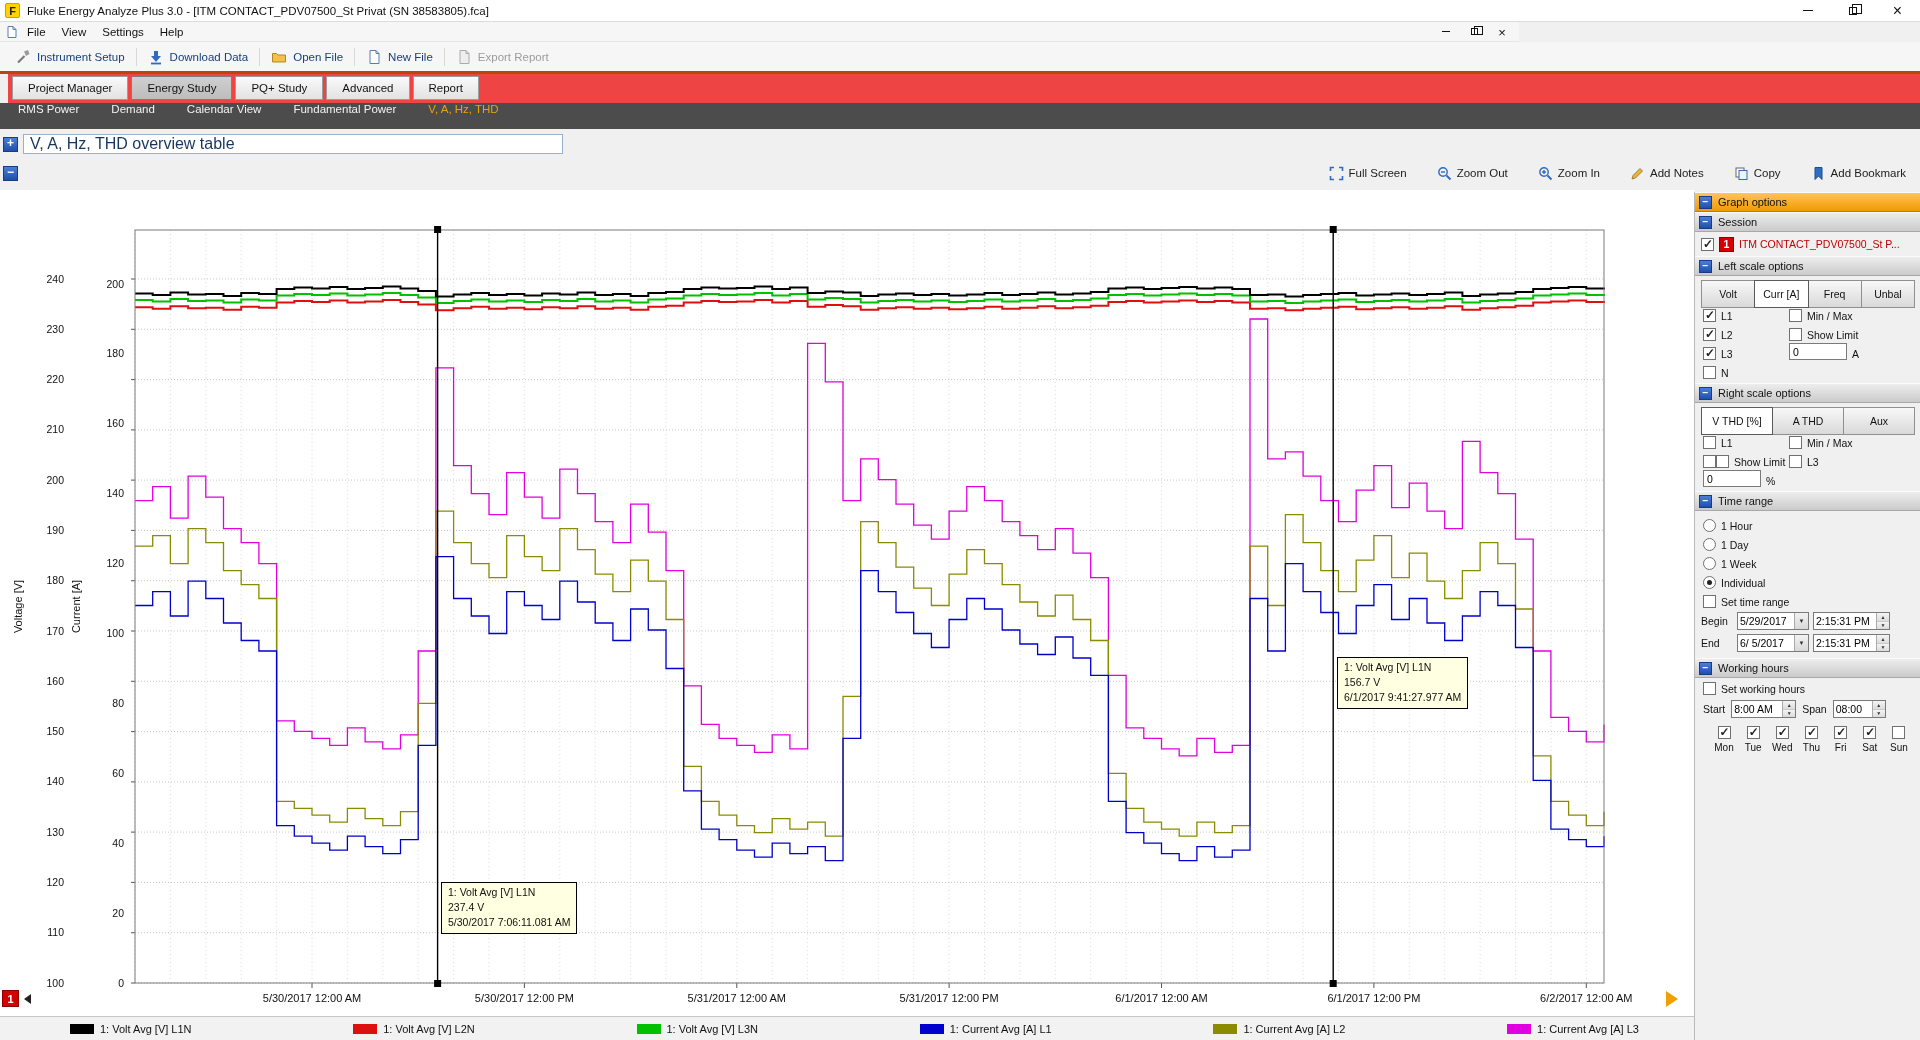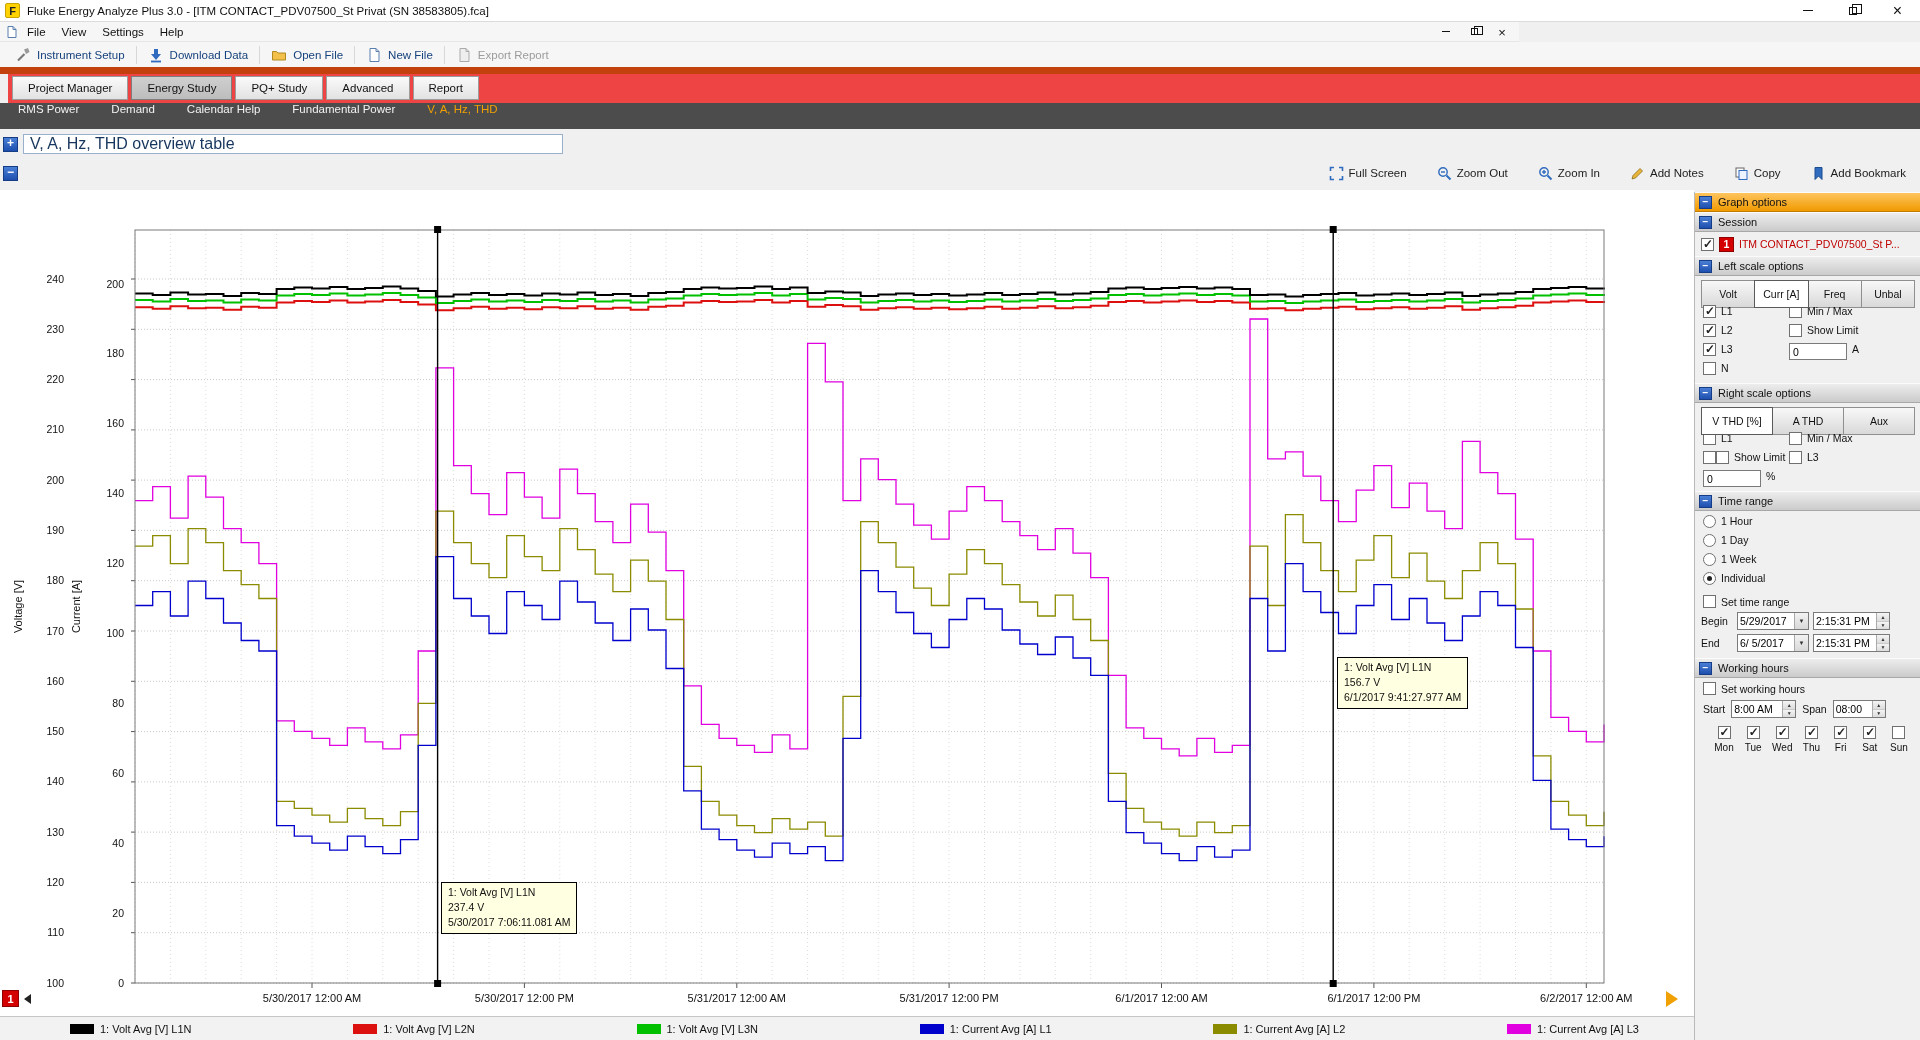--- a/index.html
+++ b/index.html
@@ -23,21 +23,21 @@
   .menubar { position:absolute; left:0; top:22px; width:1519px; height:20px; background:#f6f6f6; border-bottom:1px solid #e6e6e6; display:flex; align-items:center; }
   .mdi-doc { margin-left:5px; display:flex; align-items:center; }
   .menu-item { padding:0 8px; height:100%; display:flex; align-items:center; font-size:11.5px; }
   .mdi-controls { margin-left:auto; display:flex; margin-right:3px; }
   .mdi-btn { width:28px; height:18px; display:flex; align-items:center; justify-content:center; }
   .ic-min-sm { width:8px; height:1px; background:#111; }
   .ic-restore-sm { width:7px; height:7px; border:1px solid #111; position:relative; background:#fff; }
   .ic-restore-sm::before { content:""; position:absolute; left:2px; top:-3px; width:7px; height:7px; border:1px solid #111; }
 
   
-  .toolbar { position:absolute; left:0; top:42px; width:1920px; height:32px; background:#f6f6f6; border-bottom:7px solid #c2410c; display:flex; align-items:center; padding-left:4px; }
+  .toolbar { position:absolute; left:0; top:42px; width:1920px; height:32px; background:#f6f6f6; border-bottom:3px solid #c2410c; display:flex; align-items:center; padding-left:4px; }
   .tool-item { display:flex; align-items:center; gap:6px; padding:0 11px; height:26px; font-size:11.5px; color:#16417c; }
   .tool-item.disabled { color:#9c9c9c; }
   .tsep { width:1px; height:18px; background:#d8d8d8; }
 
   
   .tabstrip { position:absolute; left:8px; top:74px; width:1920px; height:29px; background:#ef4444; }
   .maintabs { position:absolute; left:4px; top:2px; display:flex; gap:3px; }
   .mtab { padding:0 15px; height:24px; display:flex; align-items:center; font-size:11.5px; background:linear-gradient(#fafafa,#e2e2e2); border:1px solid #9c9c9c; color:#111; }
   .mtab.active { background:linear-gradient(#cfcfcf,#bdbdbd); border-color:#7e7e7e; }
 
@@ -81,21 +81,21 @@
   .shead.orange { background:linear-gradient(#ffc45e,#f09a00); border-bottom:1px solid #c27a00; }
   .collbox { width:13px; height:13px; background:linear-gradient(#4a7fd6,#1e4fae); border:1px solid #163c85; position:relative; flex:none; }
   .collbox::before { position:absolute; left:50%; top:50%; transform:translate(-50%,-55%); font-size:10px; font-weight:bold; color:#fff; content:"−"; }
   .session-row { display:flex; align-items:center; gap:5px; padding:4px 6px; height:24px; }
   .session-badge { min-width:15px; height:15px; background:#d40000; border:1px solid #8f0000; color:#fff; font-size:10.5px; font-weight:bold; display:flex; align-items:center; justify-content:center; padding:0 2px; }
   .session-name { color:#c00000; font-size:10.5px; white-space:nowrap; overflow:hidden; }
   .btnrow { display:flex; padding:4px 6px 4px 6px; height:27px; }
   .scale-btn { flex:1; height:19px; font-size:10.5px; background:linear-gradient(#f8f8f8,#d9d9d9); border:1px solid #8f8f8f; margin-right:-1px; display:flex; align-items:center; justify-content:center; color:#111; white-space:nowrap; padding:13px 2px; }
   .scale-btn.active { background:#ffffff; border-color:#5a5a5a; z-index:1; }
   .optgrid { display:grid; grid-template-columns:86px 1fr; padding:2px 6px 4px 8px; row-gap:2px; }
-  .optrow { display:flex; align-items:flex-start; gap:5px; height:17px; font-size:10.5px; }
+  .optrow { display:flex; align-items:flex-end; gap:5px; height:17px; font-size:10.5px; }
   .cb { width:13px; height:13px; border:1px solid #707070; background:#fff; display:inline-block; position:relative; flex:none; }
   .cb.checked::after { content:"✓"; position:absolute; left:1px; top:-2px; font-size:12px; font-weight:bold; color:#222; }
   .radio { width:13px; height:13px; border:1px solid #707070; border-radius:50%; background:#fff; display:inline-block; position:relative; flex:none; }
   .radio.checked::after { content:""; position:absolute; left:3px; top:3px; width:5px; height:5px; border-radius:50%; background:#222; }
   .tinput { height:17px; border:1px solid #7a7a7a; background:#fff; font-size:10.5px; padding:0 3px; font-family:"Liberation Sans", sans-serif; }
   .radiocol { padding:4px 8px 2px 8px; display:flex; flex-direction:column; gap:2px; }
   .setrow { display:flex; align-items:center; gap:5px; padding:4px 8px 2px 8px; font-size:10.5px; }
   .dtrow { display:flex; align-items:center; gap:4px; padding:2px 6px; font-size:10.5px; }
   .dtlabel { width:32px; flex:none; }
   .combo { display:flex; align-items:stretch; border:1px solid #7a7a7a; background:#fff; height:18px; }
@@ -217,21 +217,21 @@
       <div class="mtab active">Energy Study</div>
       <div class="mtab">PQ+ Study</div>
       <div class="mtab">Advanced</div>
       <div class="mtab">Report</div>
     </div>
   </div>
 
   <div class="subtabs">
     <div class="stab">RMS Power</div>
     <div class="stab">Demand</div>
-    <div class="stab">Calendar Help</div>
+    <div class="stab">Calendar View</div>
     <div class="stab">Fundamental Power</div>
     <div class="stab active">V, A, Hz, THD</div>
   </div>
 
   <div class="secrow secrow1">
     <div class="expbox plus" actable="true"></div>
     <div class="secfield">V, A, Hz, THD overview table</div>
   </div>
   <div class="secrow secrow2">
     <div class="expbox minus"></div>

